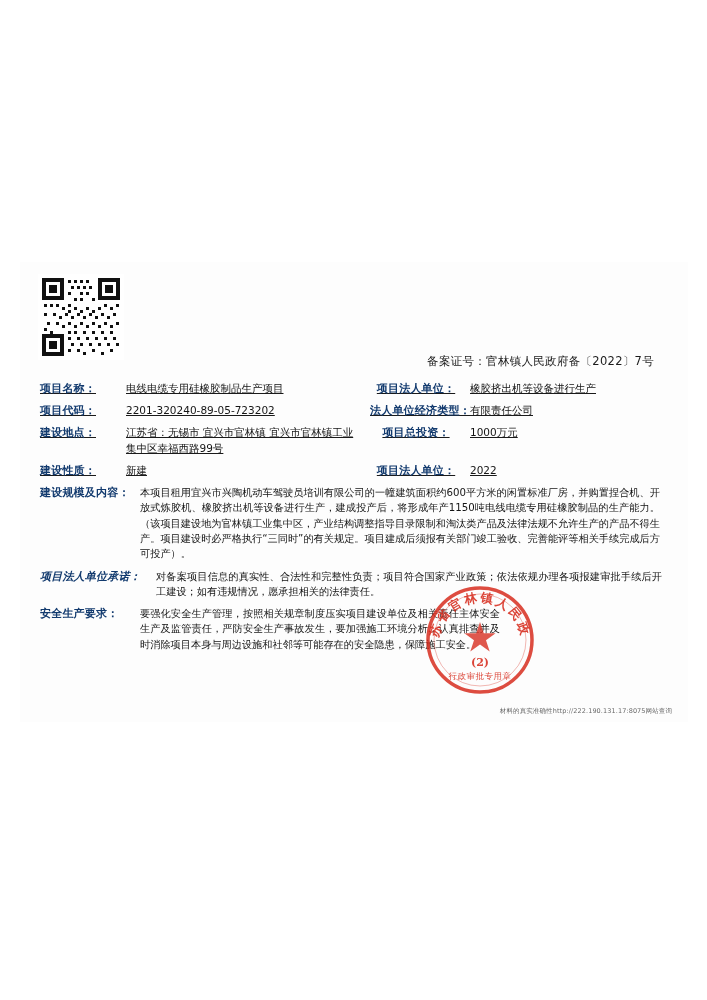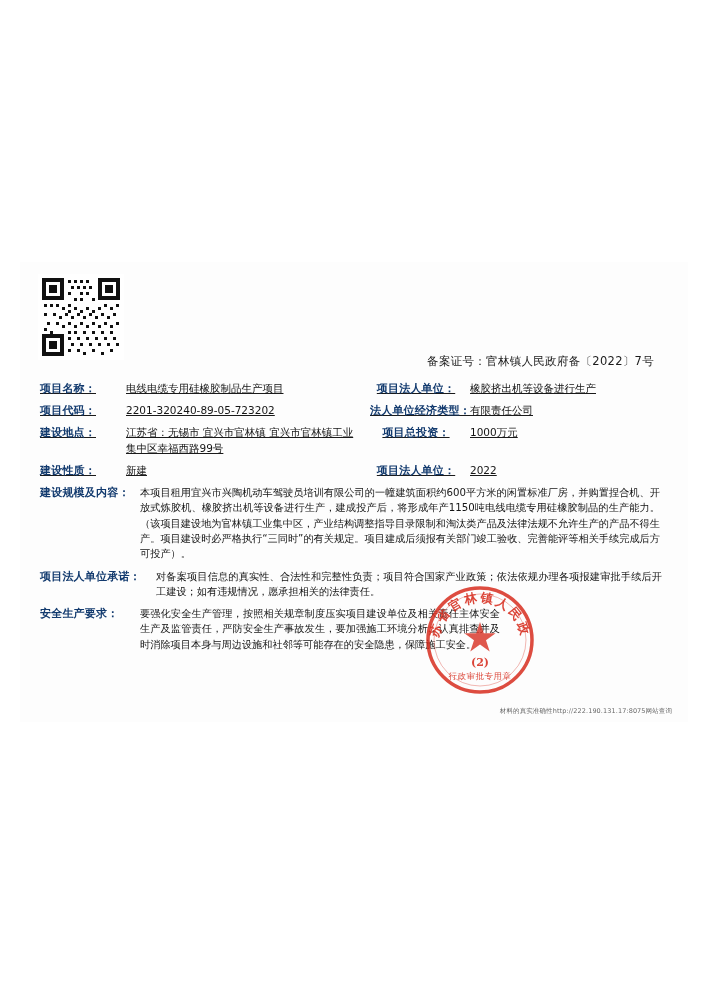--- a/index.html
+++ b/index.html
@@ -111,21 +111,21 @@
   }
   .block .lbl { width: 92px; }
   .block .val {
     width: 520px;
     font-size: 10.2px;
     line-height: 1.5;
     text-align: justify;
   }
 
   
-  .block.commit .lbl { width: 108px; }
+  .block.commit .lbl { width: 108px; font-style: italic; }
   .block.commit .val { width: 506px; }
 
   .block.safety { margin-top: 4px; }
   .block.safety .lbl { width: 92px; }
   .block.safety .val { width: 360px; }
 
   
   .seal {
     position: absolute;
     left: 404px;

